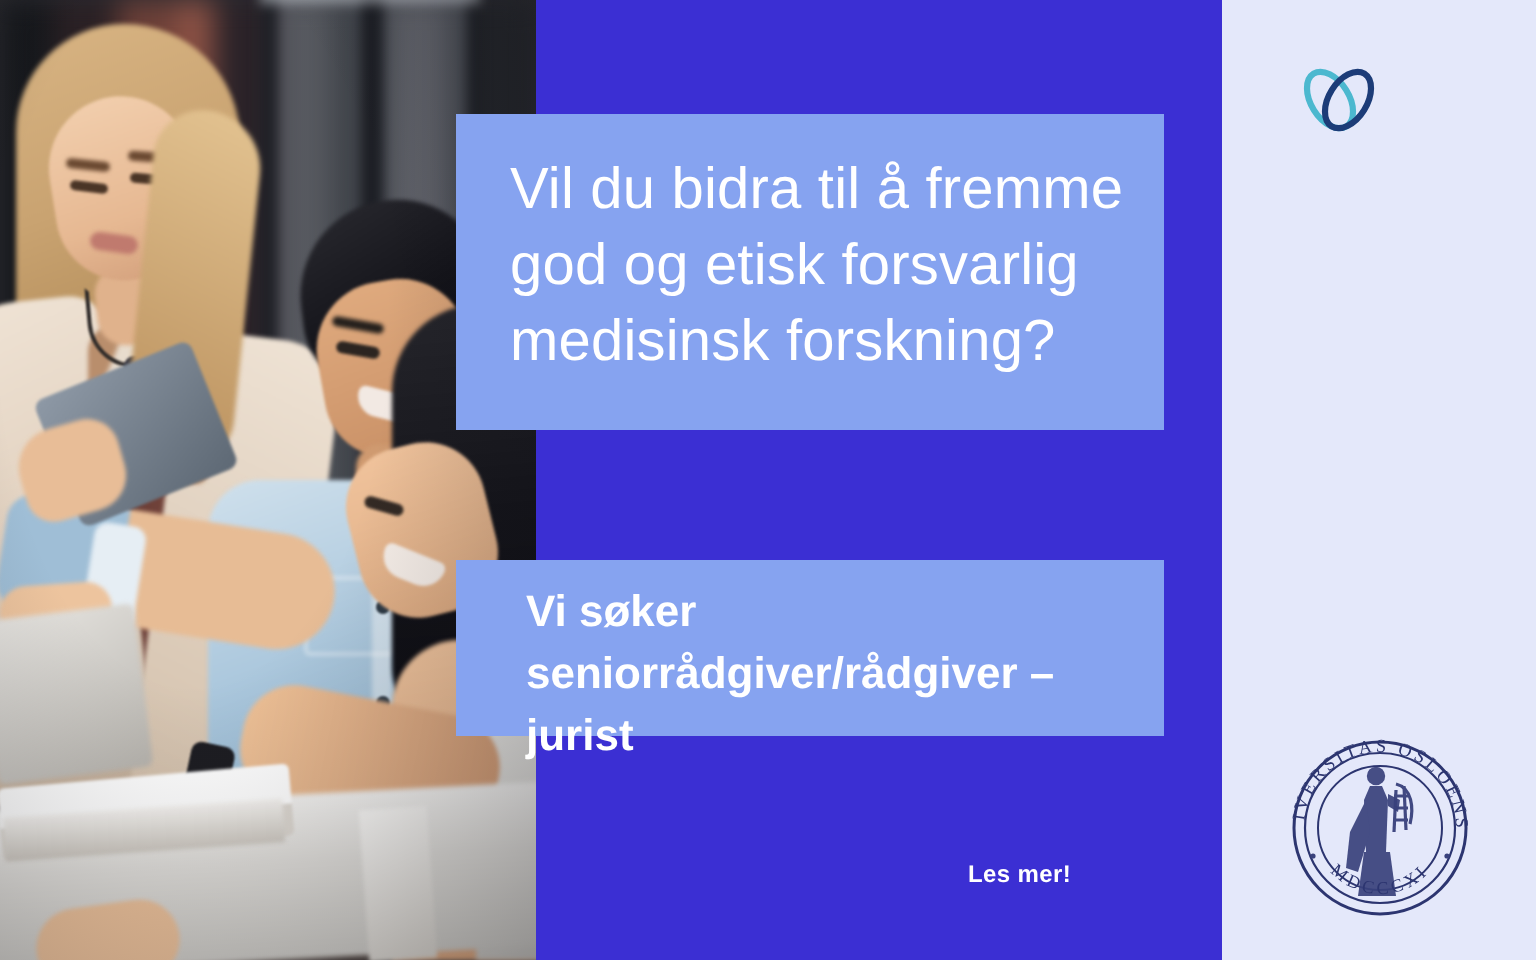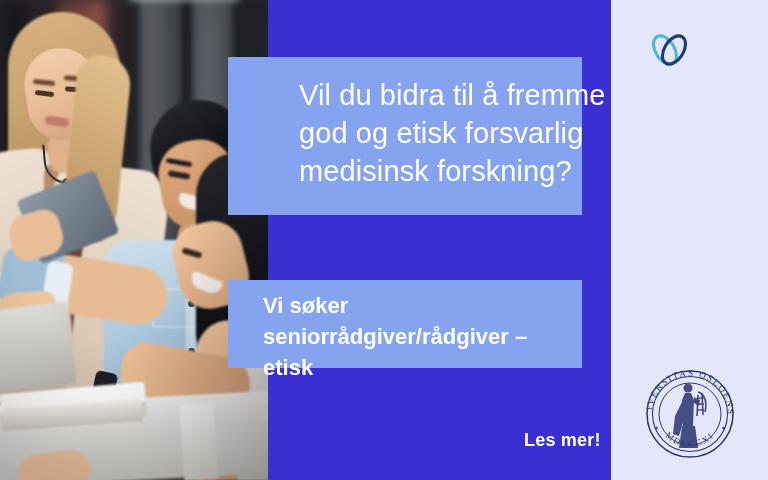--- a/index.html
+++ b/index.html
@@ -367,38 +367,37 @@
 
   .headline-text {
     position: absolute;
     left: 255px; top: 76px;
     width: 320px;
     color: #ffffff;
     font-size: 29px;
     line-height: 38px;
     font-weight: 400;
     letter-spacing: .1px;
-    margin-left: 44px;
   }
 
   .role-text {
     position: absolute;
     left: 263px; top: 290px;
     width: 320px;
     color: #ffffff;
     font-size: 22px;
     line-height: 31px;
     font-weight: bold;
   }
 
   .cta {
     position: absolute;
-    left: 524px; top: 430px;
+    left: 484px; top: 430px;
     color: #ffffff;
-    font-size: 18px;
+    font-size: 12px;
     font-weight: bold;
     letter-spacing: .2px;
     text-align: center;
   }
 
   
   .rek-logo {
     position: absolute;
     left: 648px; top: 26px;
     width: 96px; height: 48px;
@@ -485,21 +484,21 @@
     <div class="photo-layer w1-tablet"></div>
     <div class="photo-layer w1-hand"></div>
 
     <div class="photo-layer ph-vig"></div>
   </div>
 
   <div class="card card-headline"></div>
   <div class="headline-text">Vil du bidra til å fremme god og etisk forsvarlig medisinsk forskning?</div>
 
   <div class="card card-role"></div>
-  <div class="role-text">Vi søker seniorrådgiver/rådgiver – etisk</div>
+  <div class="role-text">Vi søker seniorrådgiver/rådgiver – jurist</div>
 
   <div class="cta">Les mer!</div>
 
   <div class="rek-logo">
     <svg class="rek-mark" viewBox="0 0 42 44" aria-hidden="true">
       <ellipse cx="17" cy="22" rx="9.5" ry="15.5" transform="rotate(-32 17 22)" fill="none" stroke="#4cb8cf" stroke-width="3.1"></ellipse>
       <ellipse cx="26" cy="22" rx="9.5" ry="15.5" transform="rotate(32 26 22)" fill="none" stroke="#1c3c78" stroke-width="3.1"></ellipse>
     </svg>
   </div>
 

